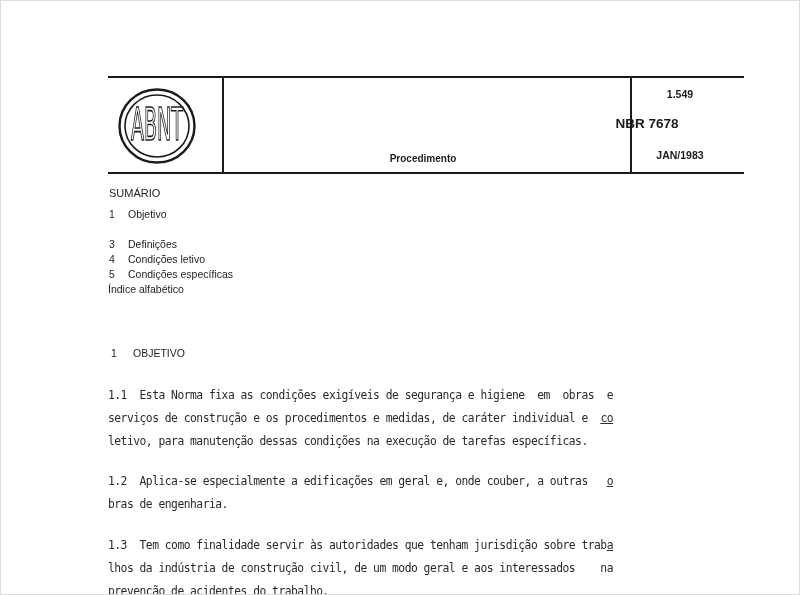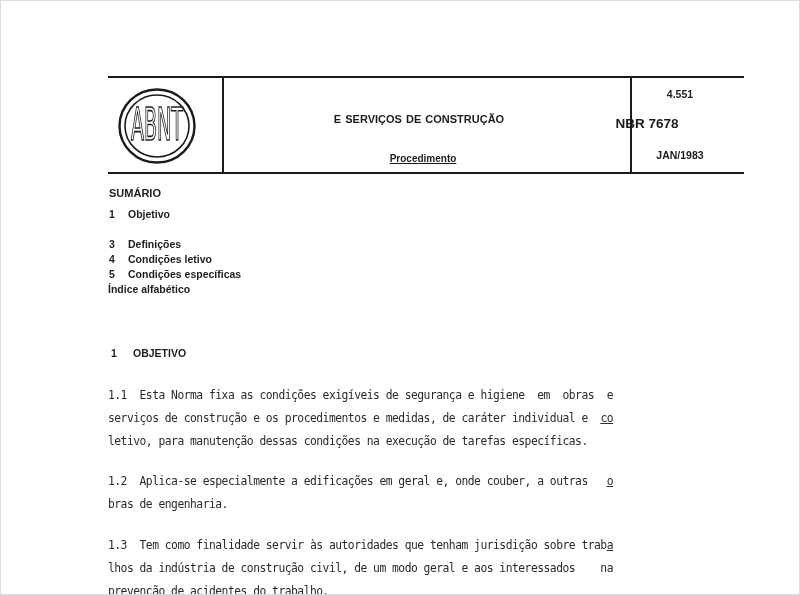--- a/index.html
+++ b/index.html
@@ -2,21 +2,21 @@
 <html><head>
 <meta charset="utf-8">
 <style>
   html, body { margin:0; padding:0; }
   body { width:800px; height:595px; background:#ffffff; position:relative; overflow:hidden; }
   #frame { position:absolute; left:0; top:0; width:798px; height:593px; border:1px solid #dcdcdc; background:#fff; overflow:hidden; }
   .hline { position:absolute; height:2px; background:#1a1a1a; }
   .vline { position:absolute; width:2px; background:#1a1a1a; }
   .hdr { position:absolute; font-family:"Liberation Sans", sans-serif; font-weight:bold; color:#1c1c1c; white-space:nowrap; }
   .center { transform:translateX(-50%); text-align:center; }
-  .sum { position:absolute; font-family:"Liberation Sans", sans-serif; font-weight:bold; font-size:10.5px; color:#1d1d1d; white-space:nowrap; }
+  .sum { position:absolute; font-family:"Liberation Sans", sans-serif; font-weight:normal; font-size:10.5px; color:#1d1d1d; white-space:nowrap; }
   .sum .num { display:inline-block; width:19px; }
   .body { position:absolute; font-family:"DejaVu Sans Mono", monospace; font-size:12.2px; color:#2a2a2a; white-space:pre; letter-spacing:-0.55px; transform:scaleX(0.93); transform-origin:left top; }
   .u { text-decoration:underline; }
   #logo { position:absolute; left:116px; top:86px; }
 </style>
 </head>
 <body>
 
 <div id="frame">
 
@@ -26,24 +26,23 @@
   <div class="vline" style="left:629px; top:76px; height:96px;"></div>
 
   <div id="logo">
     <svg width="80" height="78" viewBox="0 0 80 78">
       <ellipse cx="40" cy="39" rx="37.5" ry="36.5" fill="none" stroke="#1a1a1a" stroke-width="2.4"></ellipse>
       <ellipse cx="40" cy="39" rx="32" ry="31" fill="none" stroke="#1a1a1a" stroke-width="1.6"></ellipse>
       <text x="40" y="52" text-anchor="middle" font-family="DejaVu Sans, sans-serif" font-size="38" font-weight="normal" fill="none" stroke="#1a1a1a" stroke-width="1.4" textLength="52" lengthAdjust="spacingAndGlyphs" transform="scale(1,1.15) translate(0,-6)">ABNT</text>
     </svg>
   </div>
 
-  <div class="hdr center" style="left:418px; top:112px; font-size:11px; word-spacing:1px;">E  SERVIÇOS  DE  CONSTRUÇÃO</div>
-  <div class="hdr center" style="left:422px; top:152px; font-size:10px;text-decoration:underline;">Procedimento</div>
+  <div class="hdr center" style="left:422px; top:152px; font-size:10px;">Procedimento</div>
 
-  <div class="hdr center" style="left:679px; top:87px; font-size:10.5px;">4.551</div>
+  <div class="hdr center" style="left:679px; top:87px; font-size:10.5px;">1.549</div>
   <div class="hdr center" style="left:646px; top:115px; font-size:13.5px;">NBR 7678</div>
   <div class="hdr center" style="left:679px; top:148px; font-size:10.5px;">JAN/1983</div>
 
   <div class="sum" style="left:108px; top:186px; font-size:11px;">SUMÁRIO</div>
   <div class="sum" style="left:108px; top:207px;"><span class="num">1</span><span>Objetivo</span></div>
   <div class="sum" style="left:108px; top:237px;"><span class="num">3</span><span>Definições</span></div>
   <div class="sum" style="left:108px; top:252px;"><span class="num">4</span><span>Condições letivo</span></div>
   <div class="sum" style="left:108px; top:267px;"><span class="num">5</span><span>Condições específicas</span></div>
   <div class="sum" style="left:107px; top:282px;text-align:center;">Índice  alfabético</div>
 

